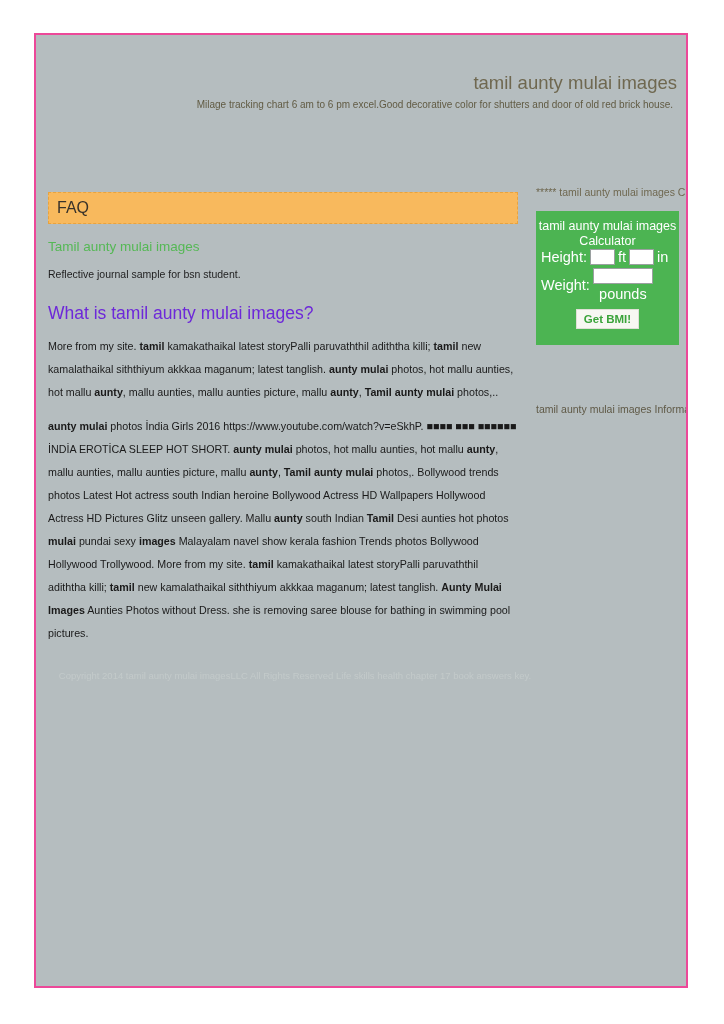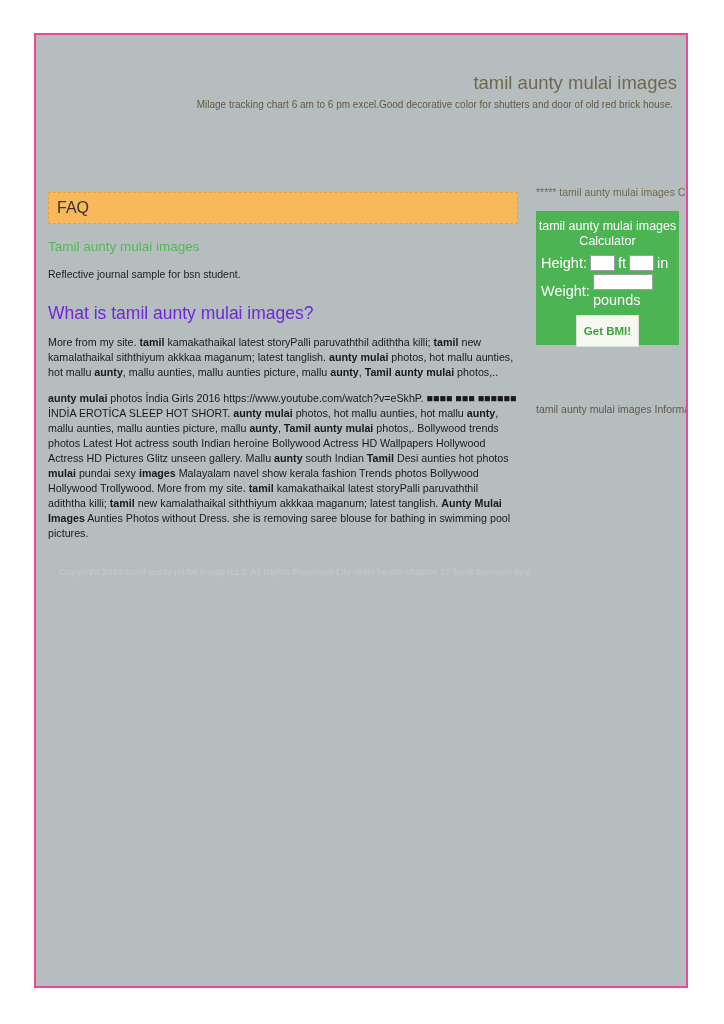--- a/index.html
+++ b/index.html
@@ -33,56 +33,56 @@
   }
   .intro-link {
     display:inline-block; margin-top:15px;
     font-size:13.5px; color:#55b855; text-decoration:none; cursor:pointer;
   }
   .intro-note { margin:13px 0 0; font-size:10.5px; color:#1e1e1e; }
   .section-heading {
     margin:23px 0 0; font-size:17.5px; font-weight:400; color:#6d28d9;
   }
   .body-para {
-    margin:11px 0 0; font-size:10.7px; line-height:15px; color:#1a1a1a;
+    margin:11px 0 0; font-size:10.7px; line-height:23px; color:#1a1a1a;
   }
   .body-para b { font-weight:bold; }
   .copyright {
     margin:25px 0 0; width:494px; text-align:center;
     font-size:9.5px; color:#c3caca;
   }
   
   .sidebar-note {
     position:absolute; left:500px; top:151px; width:150px;
     font-size:10.5px; color:#6f6850;
     white-space:nowrap; overflow:hidden;
   }
   .calc-box {
     position:absolute; left:500px; top:176px; width:143px; height:134px;
     background:#4cb452; color:#ffffff; box-sizing:border-box;
   }
   .calc-title { text-align:center; font-size:12.5px; line-height:15px; padding-top:8px; }
   .calc-row {
     display:flex; align-items:center;
-    padding-left:5px; margin-top:6px; font-size:14.5px;
+    padding-left:5px; font-size:14.5px;
   }
   .calc-input {
     height:16px; border:1px solid #9aa0a0; background:#ffffff;
     box-sizing:border-box; padding:0 2px; font-size:11px;
     font-family:inherit;
   }
   .ft-input,.in-input { width:25px; margin:0 3px; }
   .weight-row { margin-top:3px; }
   .weight-stack { display:flex; flex-direction:column; margin-left:3px; }
   .weight-input { width:60px; }
-  .pounds-label { font-size:14.5px; margin-top:2px; }
+  .pounds-label { font-size:14.5px; margin-top:2px;text-align:center; }
   .get-bmi-btn {
     display:block; margin:7px auto 0;
     background:#f7f7f2; color:#3aa33a; border:1px solid #dfe0d6;
-    font-weight:bold; font-size:11.5px; padding:9px 7px;
+    font-weight:bold; font-size:11.5px; padding:3px 7px;
     font-family:inherit; cursor:pointer;
   }
   .sidebar-info {
     position:absolute; left:500px; top:368px; width:150px;
     font-size:10.5px; color:#5f5946;
     white-space:nowrap; overflow:hidden;
   }
 </style>
 </head>
 <body>

